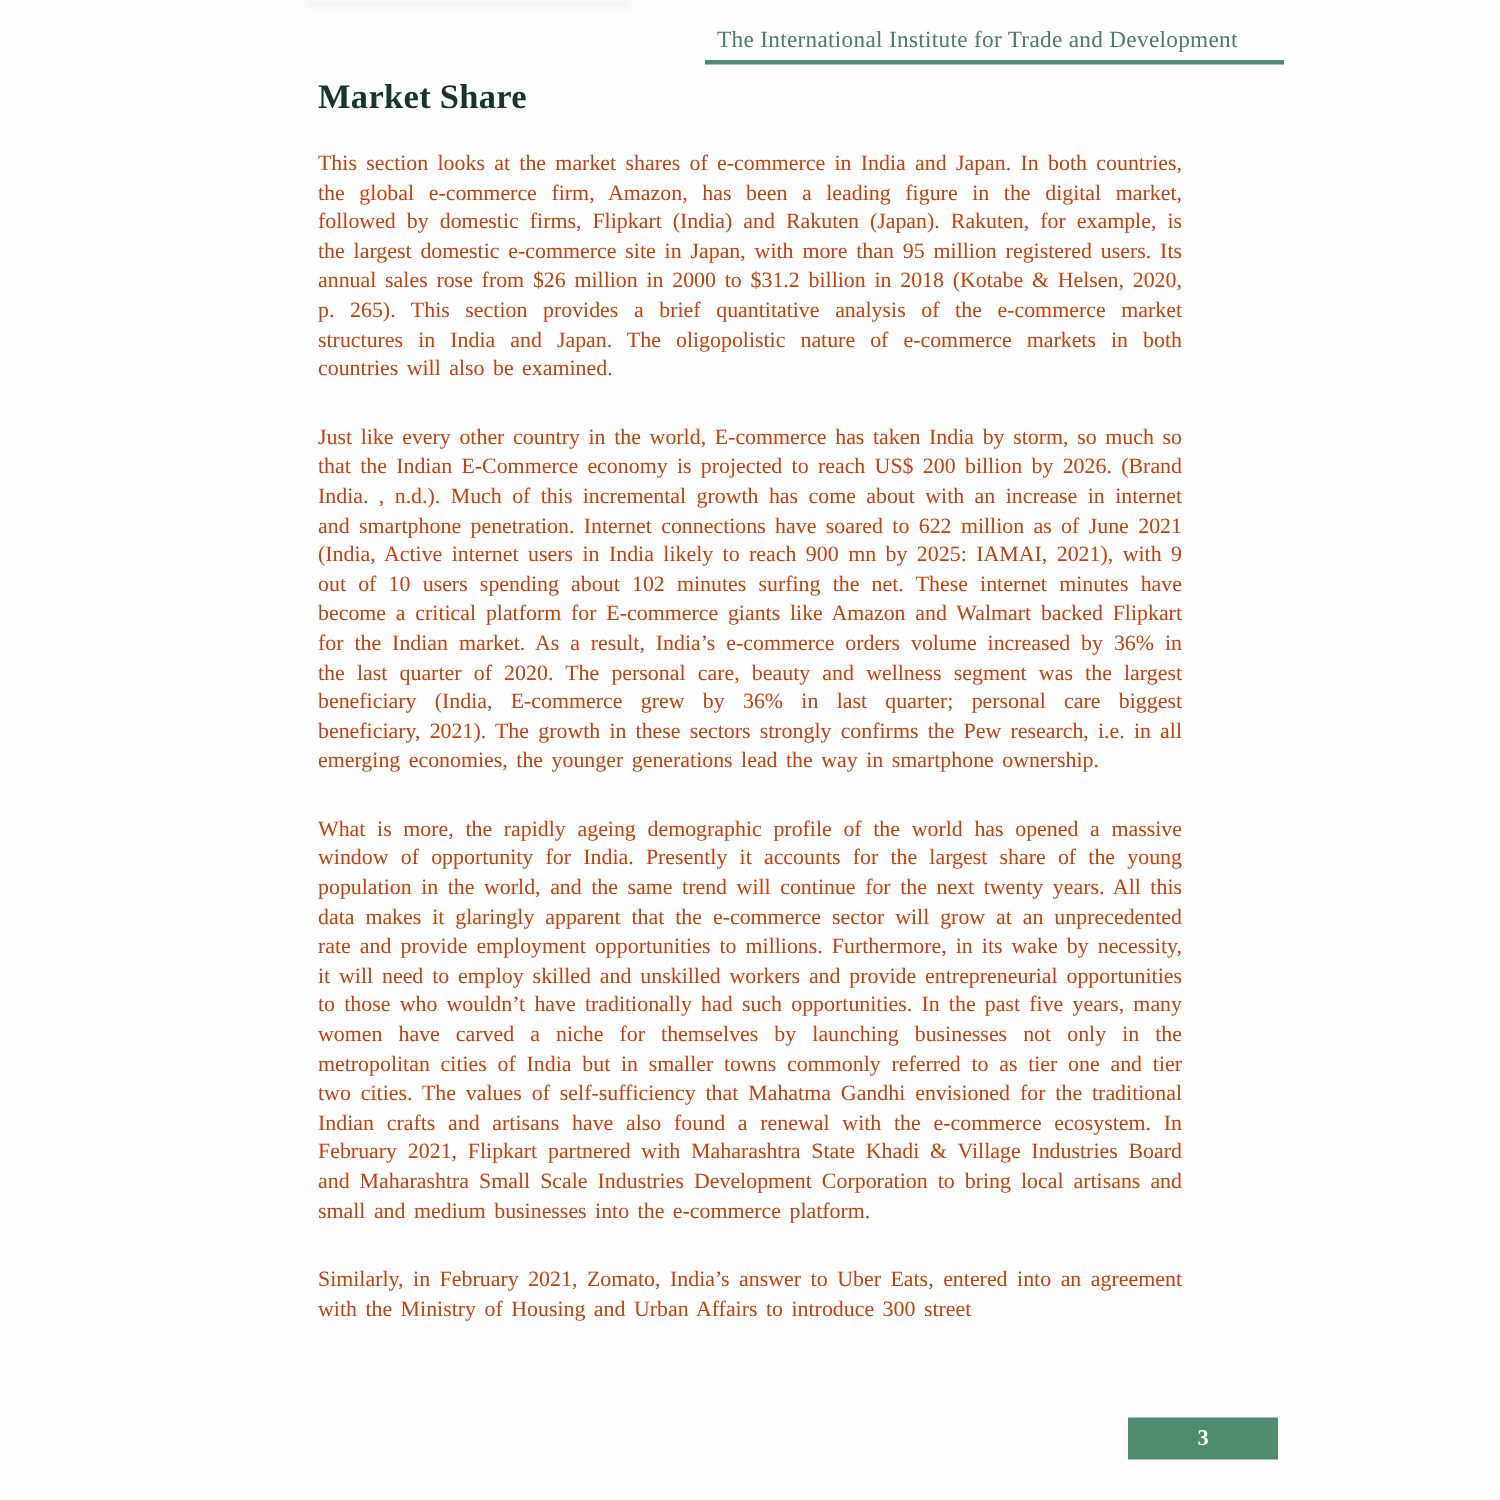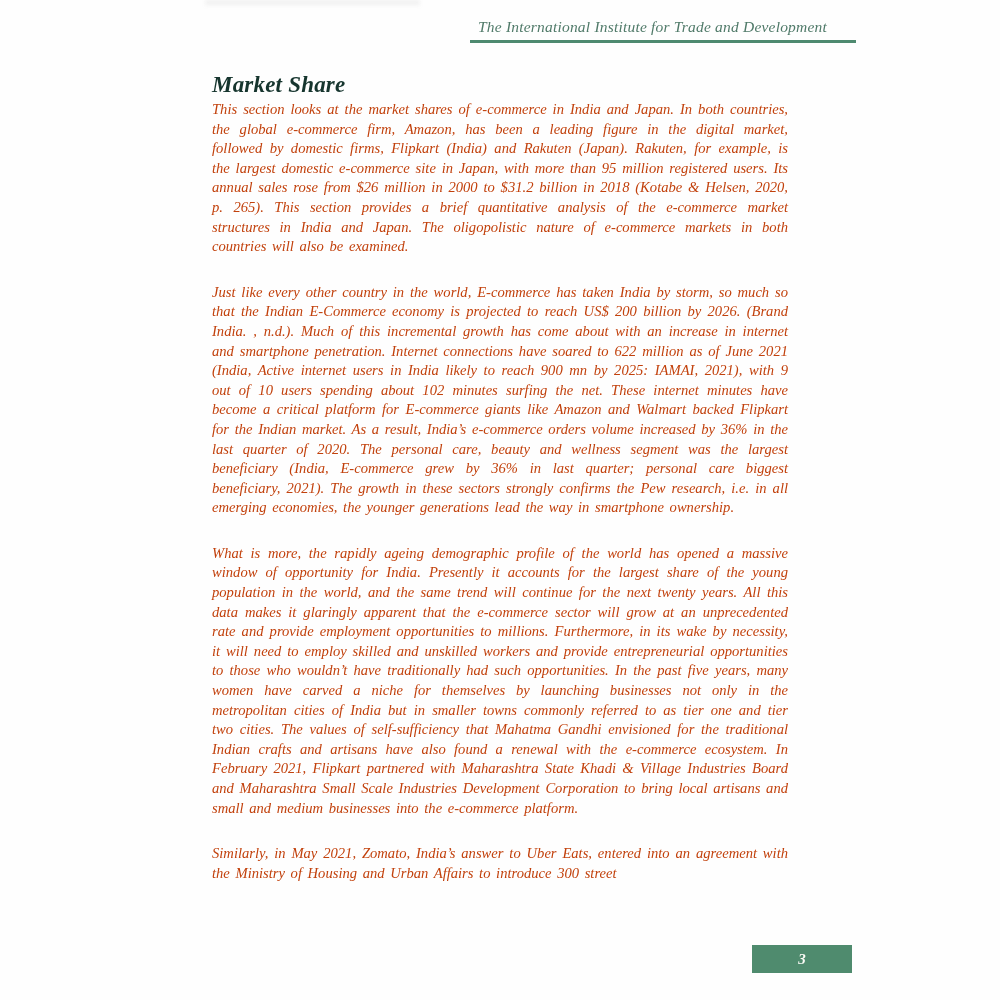--- a/index.html
+++ b/index.html
@@ -7,21 +7,20 @@
     padding: 0;
     background: #ffffff;
   }
   .page {
     position: relative;
     width: 1000px;
     height: 1000px;
     background: #fefefe;
     overflow: hidden;
     font-family: "Liberation Serif", serif;
-    font-style: italic;
   }
   .scan-artifact {
     position: absolute;
     left: 205px;
     top: 0;
     width: 215px;
     height: 5px;
     background: rgba(120,120,120,0.10);
     filter: blur(2px);
   }
@@ -39,21 +38,21 @@
     line-height: 20px;
   }
   .header-rule {
     margin-top: 3px;
     height: 3px;
     background: #4e8a70;
   }
   .section-title {
     position: absolute;
     left: 212px;
-    top: 72px;
+    top: 52px;
     margin: 0;
     font-size: 23px;
     font-weight: bold;
     color: #16352e;
     letter-spacing: 0.2px;
   }
   .content {
     position: absolute;
     left: 212px;
     top: 100px;
@@ -96,20 +95,20 @@
     <div class="header-text">The International Institute for Trade and Development</div>
     <div class="header-rule"></div>
   </div>
 
   <h1 class="section-title">Market Share</h1>
 
   <div class="content">
     <p>This section looks at the market shares of e-commerce in India and Japan.  In both countries, the global e-commerce firm, Amazon, has been a leading figure in the digital market, followed by domestic firms, Flipkart (India) and Rakuten (Japan). Rakuten, for example, is the largest domestic e-commerce site in Japan, with more than 95 million registered users.  Its annual sales rose from $26 million in 2000 to $31.2 billion in 2018 (Kotabe &amp; Helsen, 2020, p. 265). This section provides a brief quantitative analysis of the e-commerce market structures in India and Japan. The oligopolistic nature of e-commerce markets in both countries will also be examined.</p>
     <p>Just like every other country in the world, E-commerce has taken India by storm, so much so that the Indian E-Commerce economy is projected to reach US$ 200 billion by 2026. (Brand India. , n.d.). Much of this incremental growth has come about with an increase in internet and smartphone penetration. Internet connections have soared to 622 million as of June 2021 (India, Active internet users in India likely to reach 900 mn by 2025: IAMAI, 2021), with 9 out of 10 users spending about 102 minutes surfing the net. These internet minutes have become a critical platform for E-commerce giants like Amazon and Walmart backed Flipkart for the Indian market. As a result, India’s e-commerce orders volume increased by 36% in the last quarter of 2020. The personal care, beauty and wellness segment was the largest beneficiary (India, E-commerce grew by 36% in last quarter; personal care biggest beneficiary, 2021). The growth in these sectors strongly confirms the Pew research, i.e. in all emerging economies, the younger generations lead the way in smartphone ownership.</p>
     <p>What is more, the rapidly ageing demographic profile of the world has opened a massive window of opportunity for India. Presently it accounts for the largest share of the young population in the world, and the same trend will continue for the next twenty years. All this data makes it glaringly apparent that the e-commerce sector will grow at an unprecedented rate and provide employment opportunities to millions. Furthermore, in its wake by necessity, it will need to employ skilled and unskilled workers and provide entrepreneurial opportunities to those who wouldn’t have traditionally had such opportunities. In the past five years, many women have carved a niche for themselves by launching businesses not only in the metropolitan cities of India but in smaller towns commonly referred to as tier one and tier two cities. The values of self-sufficiency that Mahatma Gandhi envisioned for the traditional Indian crafts and artisans have also found a renewal with the e-commerce ecosystem. In February 2021, Flipkart partnered with Maharashtra State Khadi &amp; Village Industries Board and Maharashtra Small Scale Industries Development Corporation to bring local artisans and small and medium businesses into the e-commerce platform.</p>
-    <p>Similarly, in May 2021, Zomato, India’s answer to Uber Eats, entered into an agreement with the Ministry of Housing and Urban Affairs to introduce 300 street</p>
+    <p>Similarly, in February 2021, Zomato, India’s answer to Uber Eats, entered into an agreement with the Ministry of Housing and Urban Affairs to introduce 300 street</p>
   </div>
 
   <div class="page-number-box">
     <span>3</span>
   </div>
 
 </div>
 
 </body></html>

